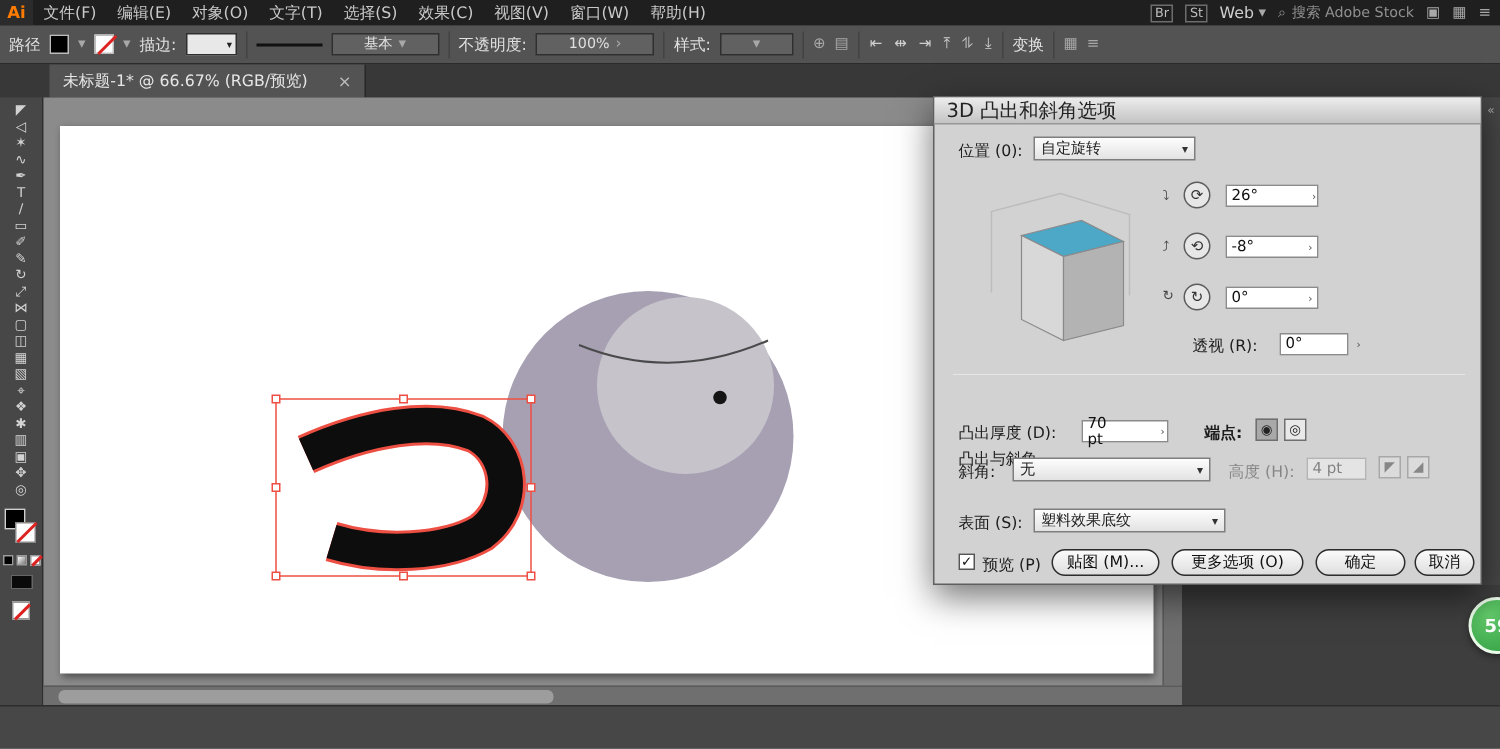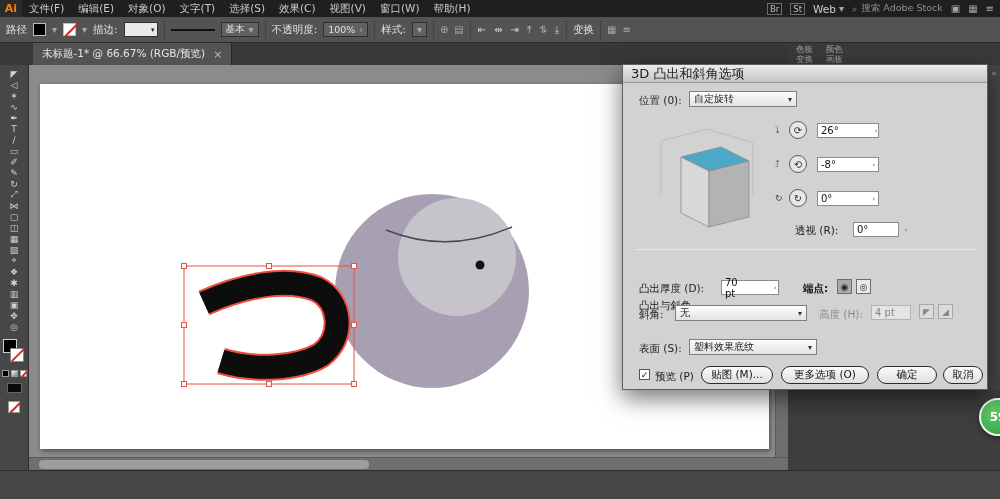--- a/index.html
+++ b/index.html
@@ -25,28 +25,28 @@
                 padding-left:6px; color:#e0e0e0; font-size:10.5px; }
   .sw { width:13px; height:13px; border:1px solid #bdbdbd; position:relative; }
   .sw.fill { background:#000; }
   .sw.stroke { background:#fff; }
   .sw.stroke::after { content:""; position:absolute; left:-1px; top:5px; width:17px; height:2px;
                       background:#d22; transform:rotate(-45deg); }
   .sep { width:1px; height:18px; background:#424242; }
   .mini-field { width:34px; height:15px; background:#e8e8e8; border:1px solid #2f2f2f; color:#222;
                 font-size:9.5px; display:flex; align-items:center; justify-content:space-between; padding:0 2px; }
   .cb-dd { height:15px; background:#616161; border:1px solid #2f2f2f; display:flex; align-items:center;
-           gap:4px; padding:0 4px; font-size:9.5px; }
+           gap:4px; padding:0 21px; font-size:9.5px; }
   .stroke-line { width:44px; height:2px; background:#111; }
   .al-ico { font-size:10px; color:#cfcfcf; padding:0 1px; }
 
   
   .tabbar { position:absolute; left:0; top:43px; width:1000px; height:22px; background:#383838; }
   .doctab { position:absolute; left:33px; top:0; height:22px; background:#535353;
-            border-right:1px solid #272727; display:flex; align-items:center; gap:8px;
+            border-right:1px solid #272727; display:flex; align-items:center; gap:20px;
             padding:0 9px; color:#e6e6e6; font-size:10.5px; }
   .doctab .x { color:#bbb; font-size:11px; }
   .dockpeek { position:absolute; left:788px; top:43px; width:212px; height:22px; background:#3a3a3a;
               color:#9f9f9f; font-size:8.5px; line-height:10px; padding:1px 8px; }
   .dockpeek span { margin-right:10px; }
 
   
   .toolbar { position:absolute; left:0; top:65px; width:29px; height:405px; background:#474747;
              border-right:1px solid #2d2d2d; display:flex; flex-direction:column; align-items:center;
              padding-top:3px; }
@@ -194,30 +194,20 @@
     <span class="mb-ico">▦</span>
     <span class="mb-ico">≡</span>
   </div>
 
   <div class="tabbar">
     <div class="doctab">
       <span>未标题-1* @ 66.67% (RGB/预览)</span>
       <span class="x">×</span>
     </div>
   </div>
-  <div class="dockpeek">
-    <div>
-      <span>色板</span>
-      <span>颜色</span>
-    </div>
-    <div>
-      <span>变换</span>
-      <span>画板</span>
-    </div>
-  </div>
 
   <div class="toolbar">
     <div class="tool">◤</div>
     <div class="tool">◁</div>
     <div class="tool">✶</div>
     <div class="tool">∿</div>
     <div class="tool">✒</div>
     <div class="tool">T</div>
     <div class="tool">∕</div>
     <div class="tool">▭</div>

